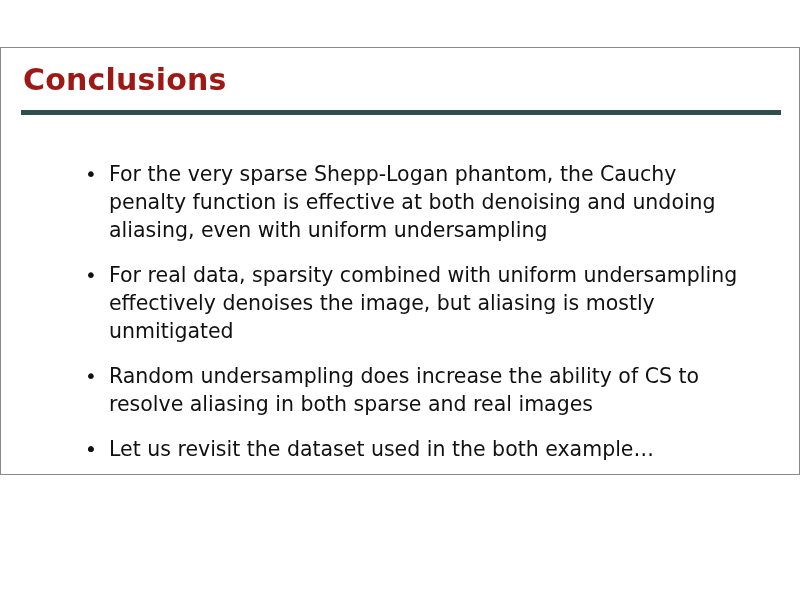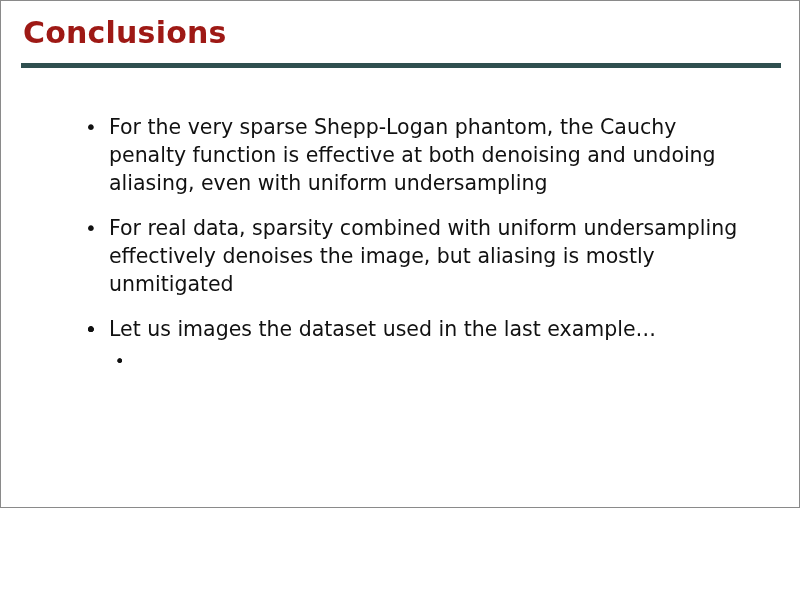--- a/index.html
+++ b/index.html
@@ -6,25 +6,26 @@
     margin: 0;
     padding: 0;
     background: #ffffff;
   }
   body {
     font-family: "DejaVu Sans", sans-serif;
   }
   .slide {
     position: relative;
     width: 800px;
-    height: 508px;
+    height: 428px;
     box-sizing: border-box;
     background: #ffffff;
     border: 1px solid #8a8a8a;
     overflow: hidden;
+    margin-top: 47px;
   }
   .slide-title {
     position: absolute;
     left: 22px;
     top: 14px;
     font-family: "DejaVu Sans", sans-serif;
     font-size: 30px;
     font-weight: bold;
     color: #9e1915;
     letter-spacing: 0.2px;
@@ -130,29 +131,30 @@
         <span>For the very sparse Shepp-Logan phantom, the Cauchy penalty function is effective at both denoising and undoing aliasing, even with uniform undersampling</span>
       </li>
 
       <li>
         <span class="bullet">•</span>
         <span>For real data, sparsity combined with uniform undersampling effectively denoises the image, but aliasing is mostly unmitigated</span>
       </li>
 
       <li>
         <span class="bullet">•</span>
+        <span>Random undersampling does increase the ability of CS to resolve aliasing in both sparse and real images</span>
       </li>
 
       <li>
         <span class="bullet">•</span>
       </li>
 
       <li>
         <span class="bullet">•</span>
-        <span>Let us images the dataset used in the last example…</span>
+        <span>Let us revisit the dataset used in the both example…</span>
 
         <ul class="level2">
           <li>
             <span class="bullet">•</span>
           </li>
           <li>
             <span class="bullet">•</span>
           </li>
         </ul>
       </li>

